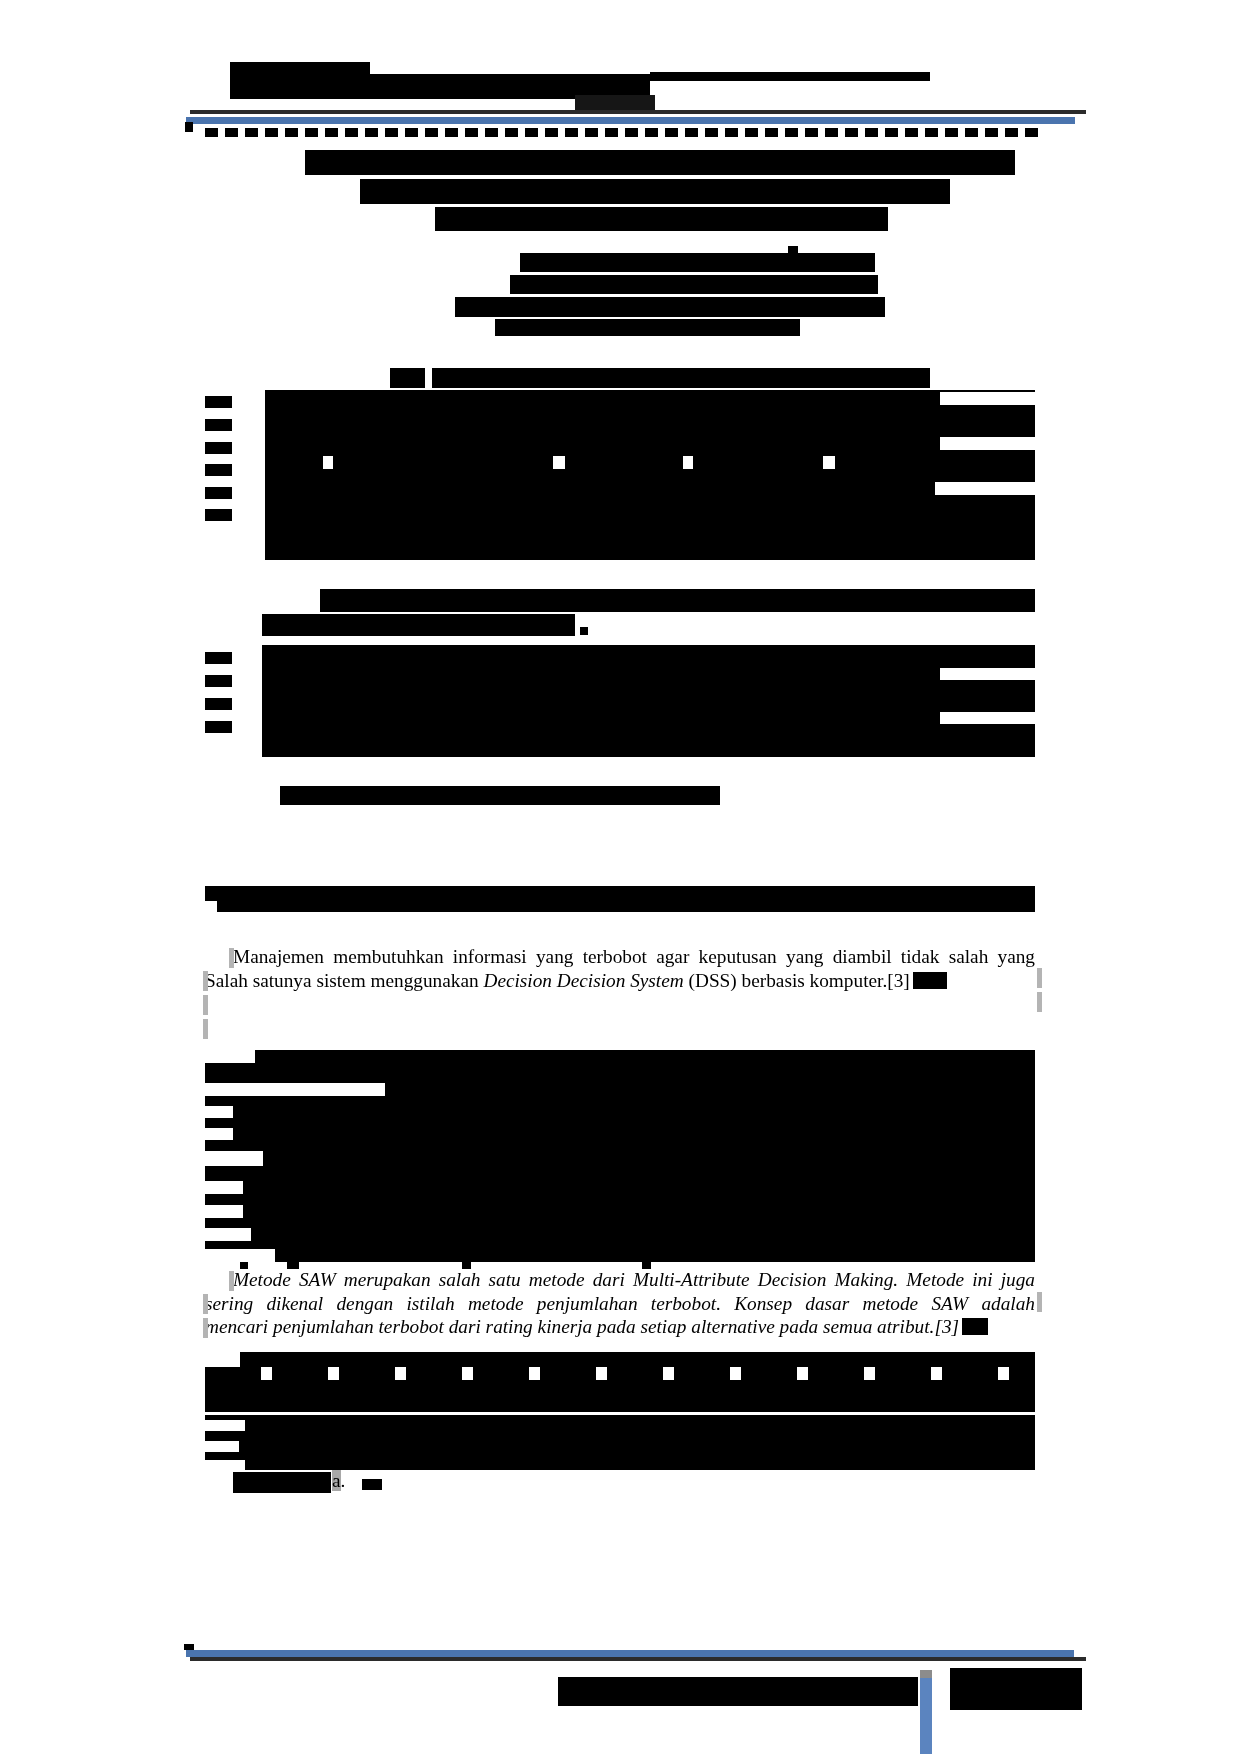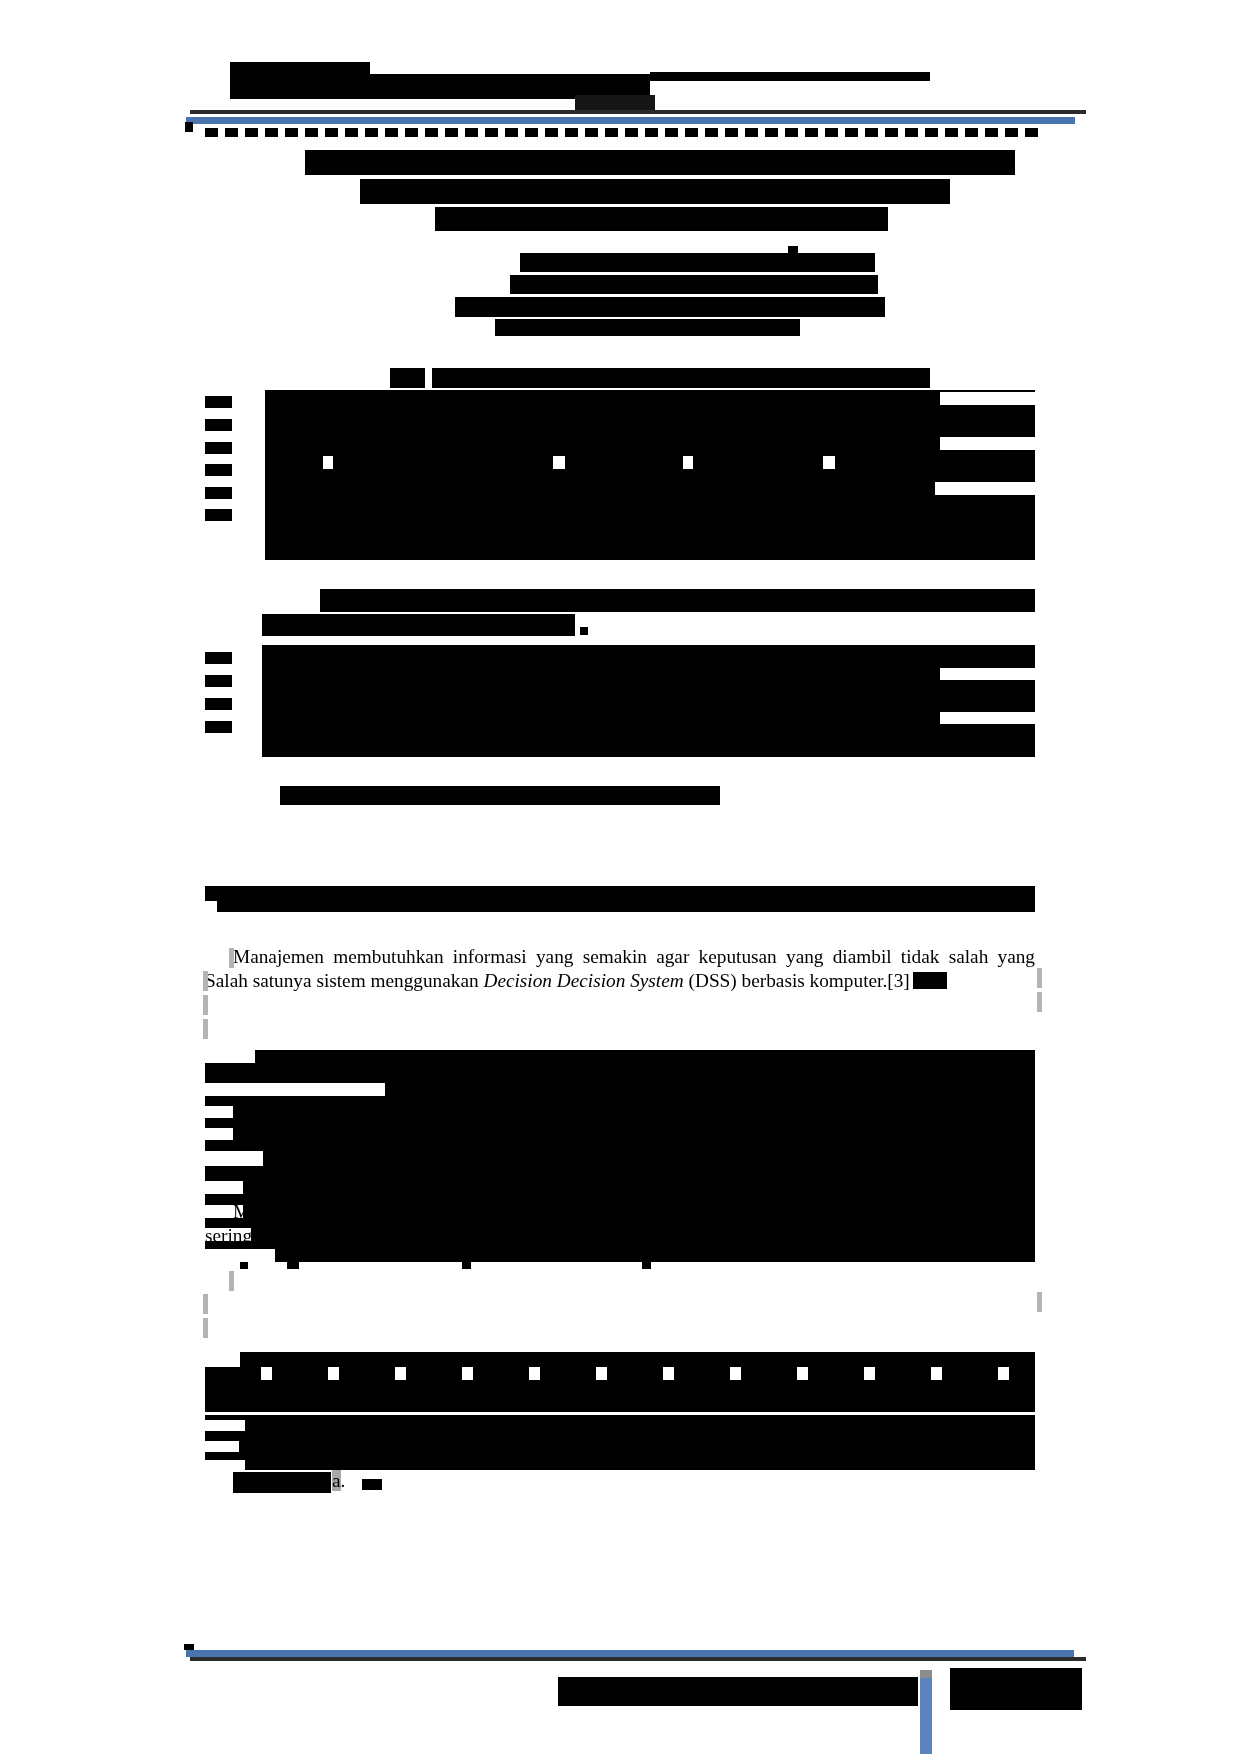--- a/index.html
+++ b/index.html
@@ -83,21 +83,21 @@
   <div class="nub" style="left:205px;top:675px;"></div>
   <div class="nub" style="left:205px;top:698px;"></div>
   <div class="nub" style="left:205px;top:721px;"></div>
 
   <div class="rb" style="left:280px;top:786px;width:440px;height:19px;"></div>
 
   <div class="rb" style="left:205px;top:886px;width:830px;height:26px;"></div>
   <div class="wn" style="left:205px;top:901px;width:12px;height:11px;"></div>
 
   <div class="para" style="top:945px;">
-    <div class="jl ind">Manajemen membutuhkan informasi yang semakin agar keputusan yang diambil tidak salah yang</div>
+    <div class="jl ind">Manajemen membutuhkan informasi yang terbobot agar keputusan yang diambil tidak salah yang</div>
     <div class="ll"><span>Salah satunya sistem menggunakan </span><span class="it">Decision Decision System</span><span> (DSS) berbasis komputer.[3]</span><span class="inline-rb" style="width:34px;"></span></div>
   </div>
 
   <div class="gt" style="left:229px;top:948px;"></div>
   <div class="gt" style="left:203px;top:971px;"></div>
   <div class="gt" style="left:203px;top:995px;"></div>
   <div class="gt" style="left:203px;top:1019px;"></div>
   <div class="gt" style="left:1037px;top:968px;"></div>
   <div class="gt" style="left:1037px;top:992px;"></div>
 
@@ -110,23 +110,24 @@
   <div class="wn" style="left:205px;top:1181px;width:38px;height:13px;"></div>
   <div class="wn" style="left:205px;top:1205px;width:38px;height:13px;"></div>
   <div class="wn" style="left:205px;top:1228px;width:46px;height:13px;"></div>
   <div class="wn" style="left:205px;top:1249px;width:70px;height:13px;"></div>
 
   <div class="rb" style="left:240px;top:1262px;width:8px;height:7px;"></div>
   <div class="rb" style="left:287px;top:1262px;width:12px;height:7px;"></div>
   <div class="rb" style="left:462px;top:1262px;width:9px;height:7px;"></div>
   <div class="rb" style="left:642px;top:1262px;width:9px;height:7px;"></div>
 
-  <div class="para" style="top:1200px;">
+  <div class="para" style="top:1268px;font-style:italic;">
     <div class="jl ind">Metode SAW merupakan salah satu metode dari Multi-Attribute Decision Making. Metode ini juga</div>
     <div class="jl">sering dikenal dengan istilah metode penjumlahan terbobot. Konsep dasar metode SAW adalah</div>
+    <div class="ll"><span>mencari penjumlahan terbobot dari rating kinerja pada setiap alternative pada semua atribut.[3]</span><span class="inline-rb" style="width:26px;"></span></div>
   </div>
   <div class="gt" style="left:229px;top:1271px;"></div>
   <div class="gt" style="left:203px;top:1294px;"></div>
   <div class="gt" style="left:203px;top:1318px;"></div>
   <div class="gt" style="left:1037px;top:1292px;"></div>
 
   <div class="rb" style="left:240px;top:1352px;width:795px;height:15px;"></div>
   <div class="gapline" style="left:205px;top:1367px;width:830px;"></div>
   <div class="rb" style="left:205px;top:1380px;width:830px;height:32px;"></div>
   <div class="rb" style="left:205px;top:1415px;width:830px;height:55px;"></div>

